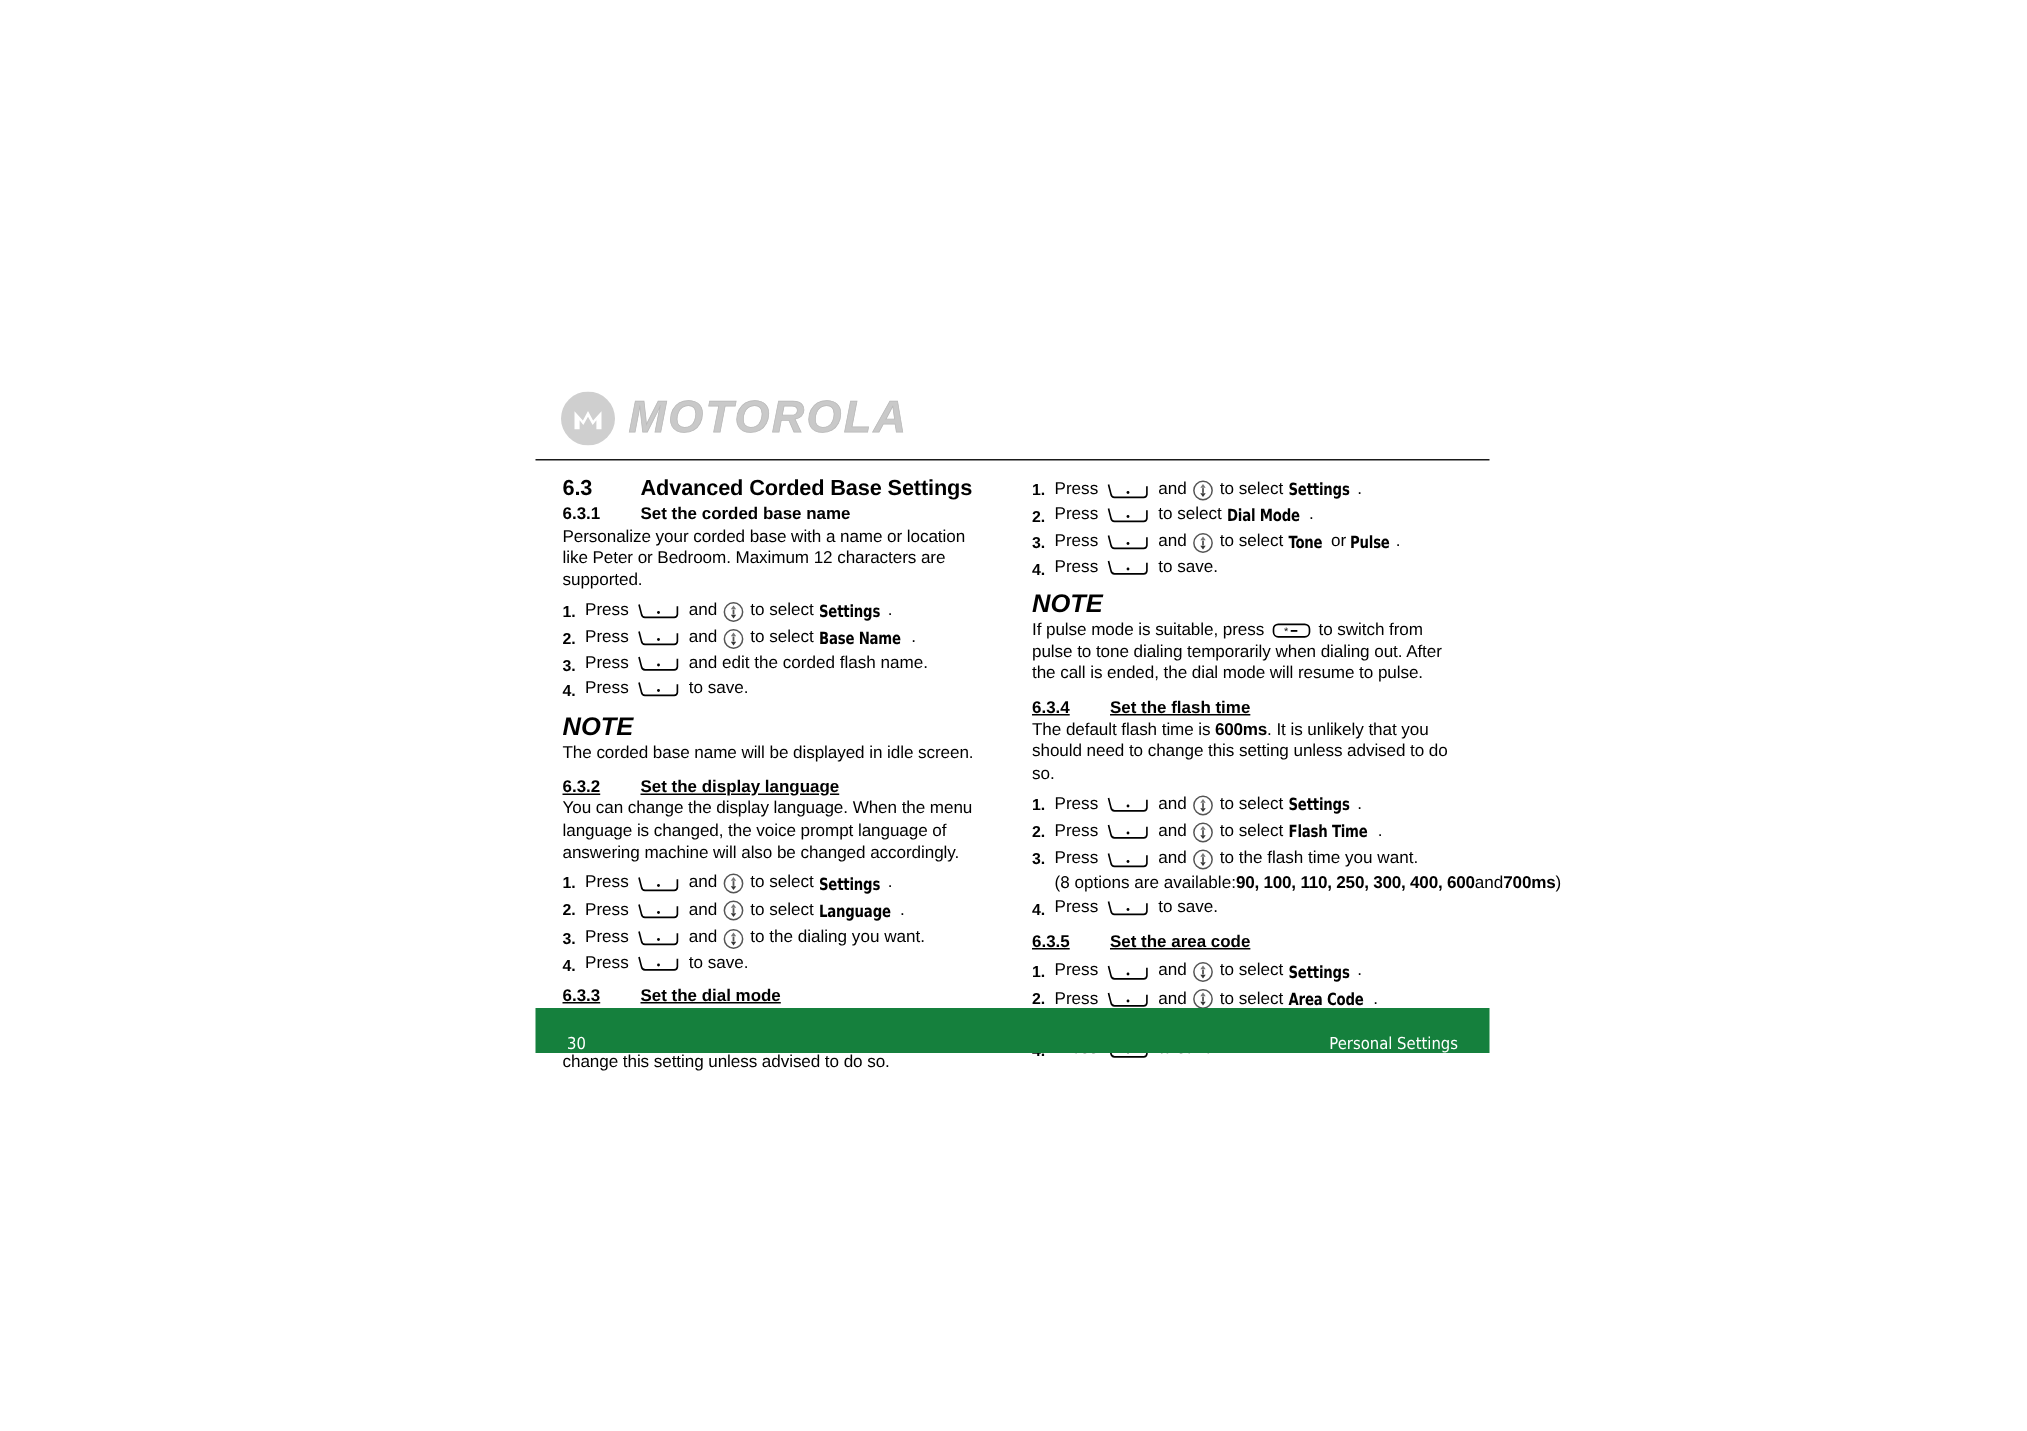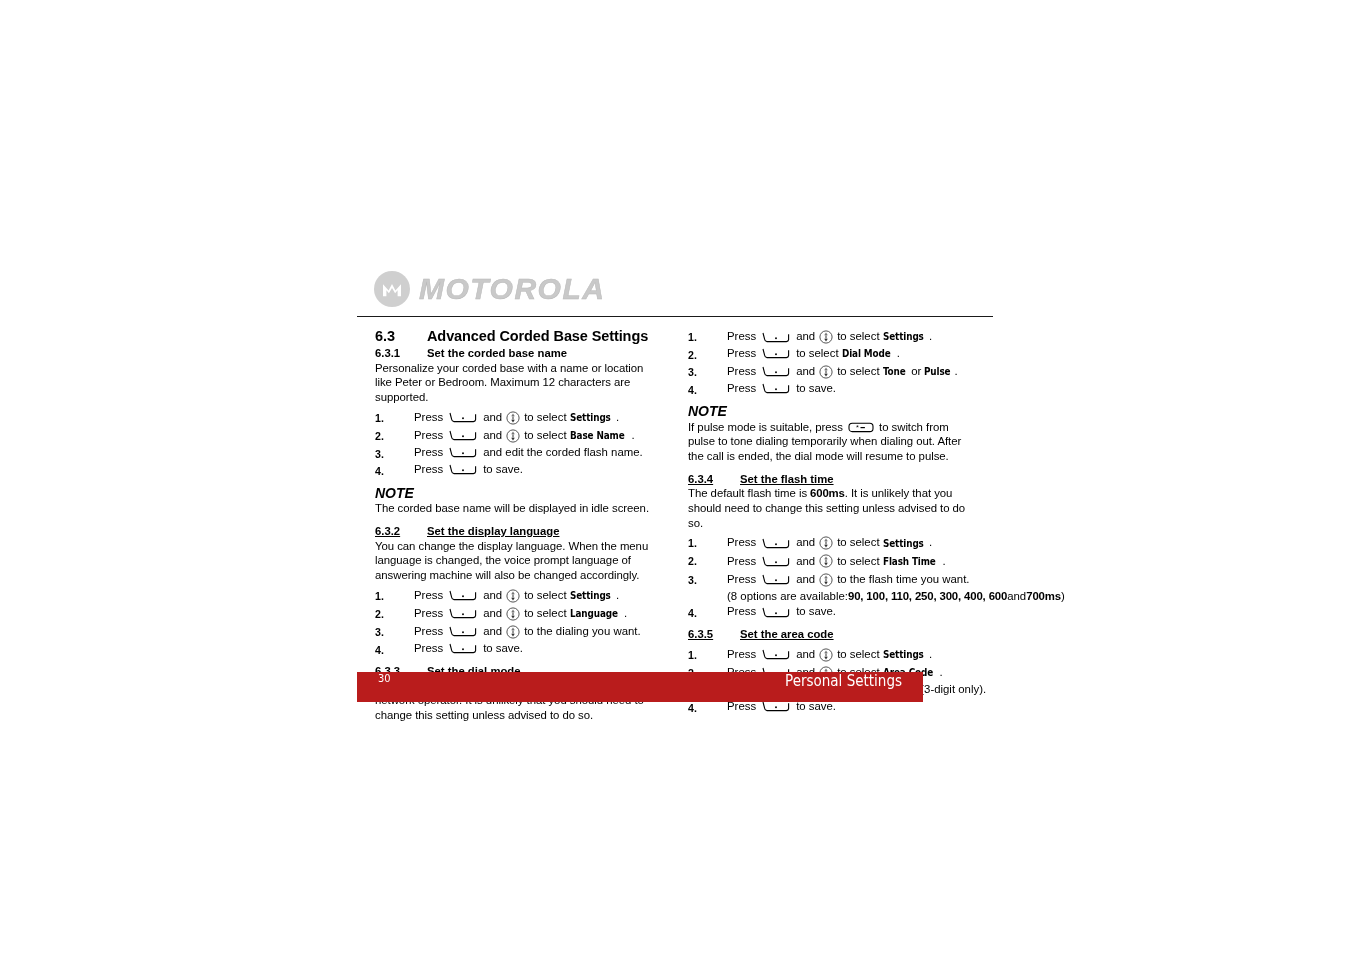--- a/index.html
+++ b/index.html
@@ -13,21 +13,21 @@
     position: relative;
     font-family: "Liberation Sans", sans-serif;
     color: #000000;
     overflow: hidden;
   }
 
   
   #page-sheet {
     position: absolute;
     left: 357px;
-    top: 265px;
+    top: 255px;
     width: 636px;
   }
 
   
   #logo-area {
     position: relative;
     height: 48px;
     padding-left: 17px;
     box-sizing: border-box;
   }
@@ -95,21 +95,21 @@
 
   
   .para {
     font-size: 11.4px;
     line-height: 1.285;
     margin: 0;
     letter-spacing: -0.05px;
   }
 
   .note-label {
-    font-size: 14px;
+    font-size: 17px;
     font-weight: bold;
     font-style: italic;
     margin: 8px 0 0 0;
     line-height: 1.2;
   }
   .note-label.tight { margin-top: 7px; }
 
   
   ol.steps {
     list-style: none;
@@ -128,21 +128,20 @@
     width: 15px;
     flex: 0 0 15px;
     font-weight: bold;
     font-size: 10.6px;
     padding-top: 2px;
   }
   ol.steps li .sbody {
     display: flex;
     align-items: center;
     flex-wrap: nowrap;
-    margin-left: 24px;
   }
   ol.steps li .sbody > * { flex: 0 0 auto; }
   .w { padding: 0 3px 0 0; }
   .w.post { padding-left: 3px; }
 
   
   .step-cont {
     display: flex;
     font-size: 11.4px;
     line-height: 1.25;
@@ -188,36 +187,36 @@
     display: inline-block;
     vertical-align: middle;
     margin: 0 1px;
   }
 
   
   #footer-bar {
     position: absolute;
     left: 357px;
     top: 672px;
-    width: 566px;
+    width: 636px;
     height: 30px;
-    background: #b91c1c;
+    background: #15803d;
     color: #ffffff;
     display: flex;
-    align-items: flex-start;
+    align-items: flex-end;
     box-sizing: border-box;
     padding: 0 21px;
   }
   #footer-bar .f-left {
     font-size: 11px;
     font-family: "DejaVu Sans Condensed", "Liberation Sans Narrow", "Liberation Sans", sans-serif;
   }
   #footer-bar .f-right {
     margin-left: auto;
-    font-size: 15px;
+    font-size: 11px;
     font-family: "DejaVu Sans Condensed", "Liberation Sans Narrow", "Liberation Sans", sans-serif;
   }
 </style>
 </head>
 <body>
 
 <div id="page-sheet">
 
   <div id="logo-area">
     <div class="logo-row">

